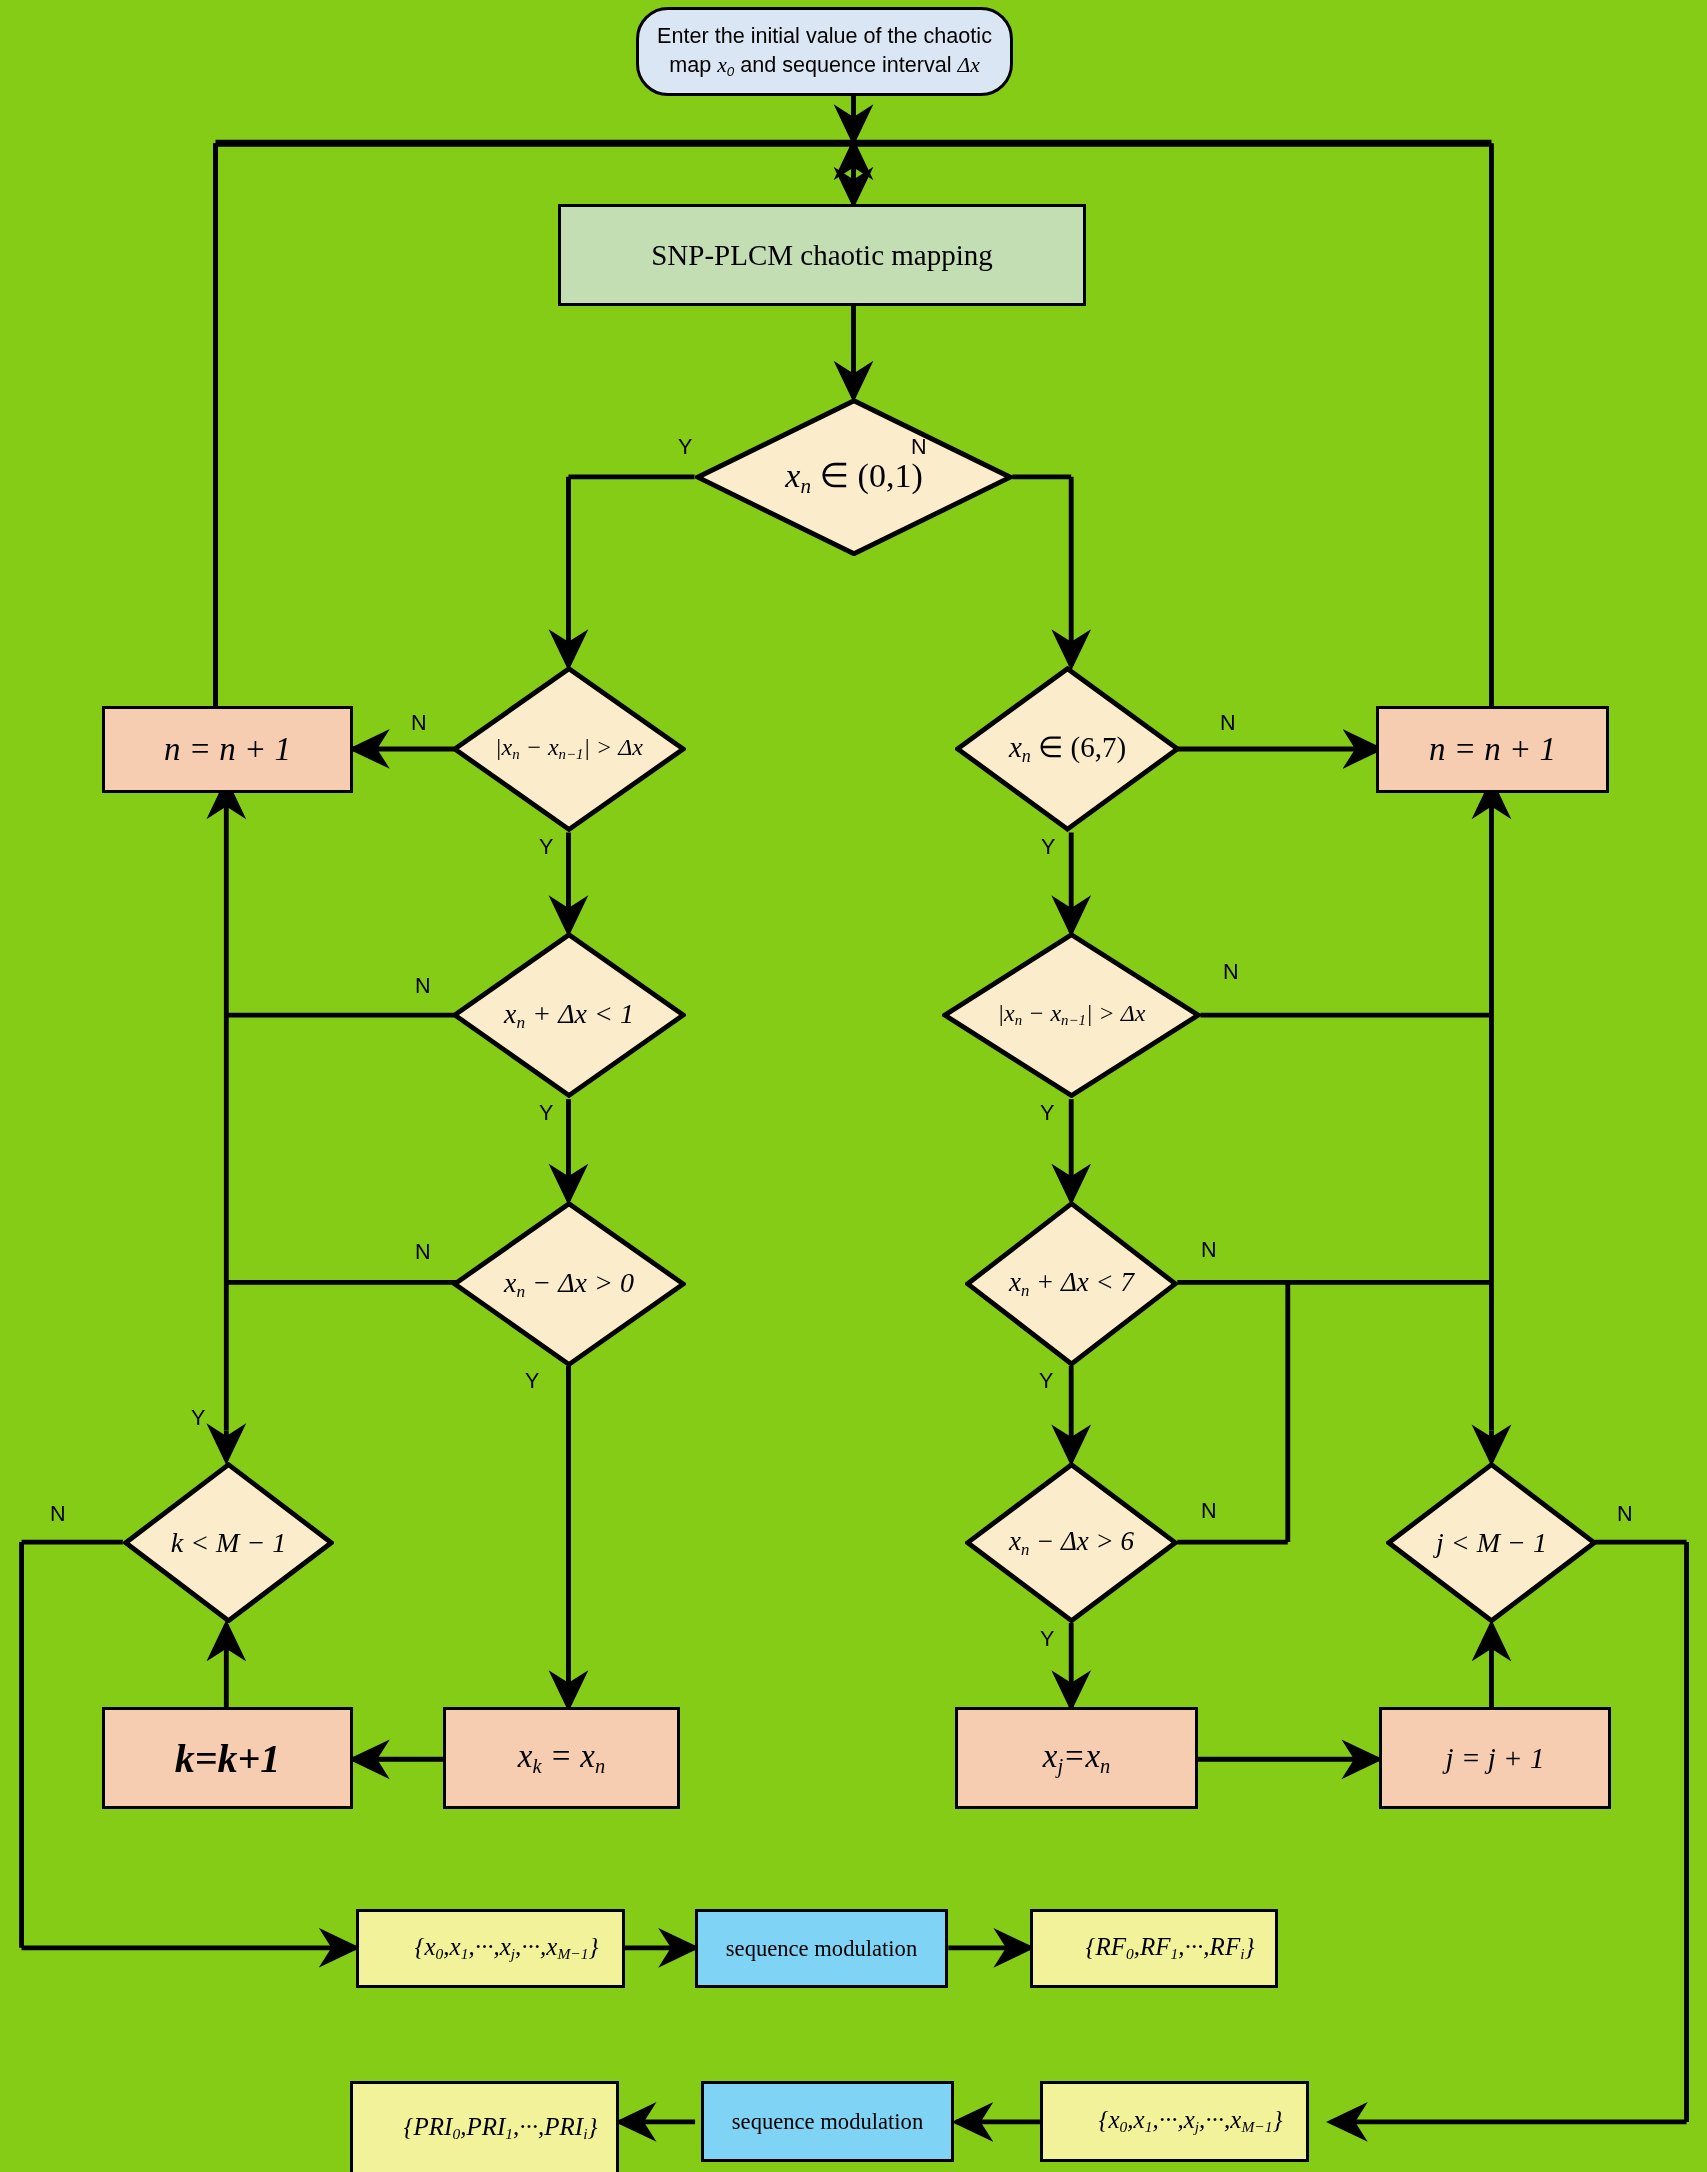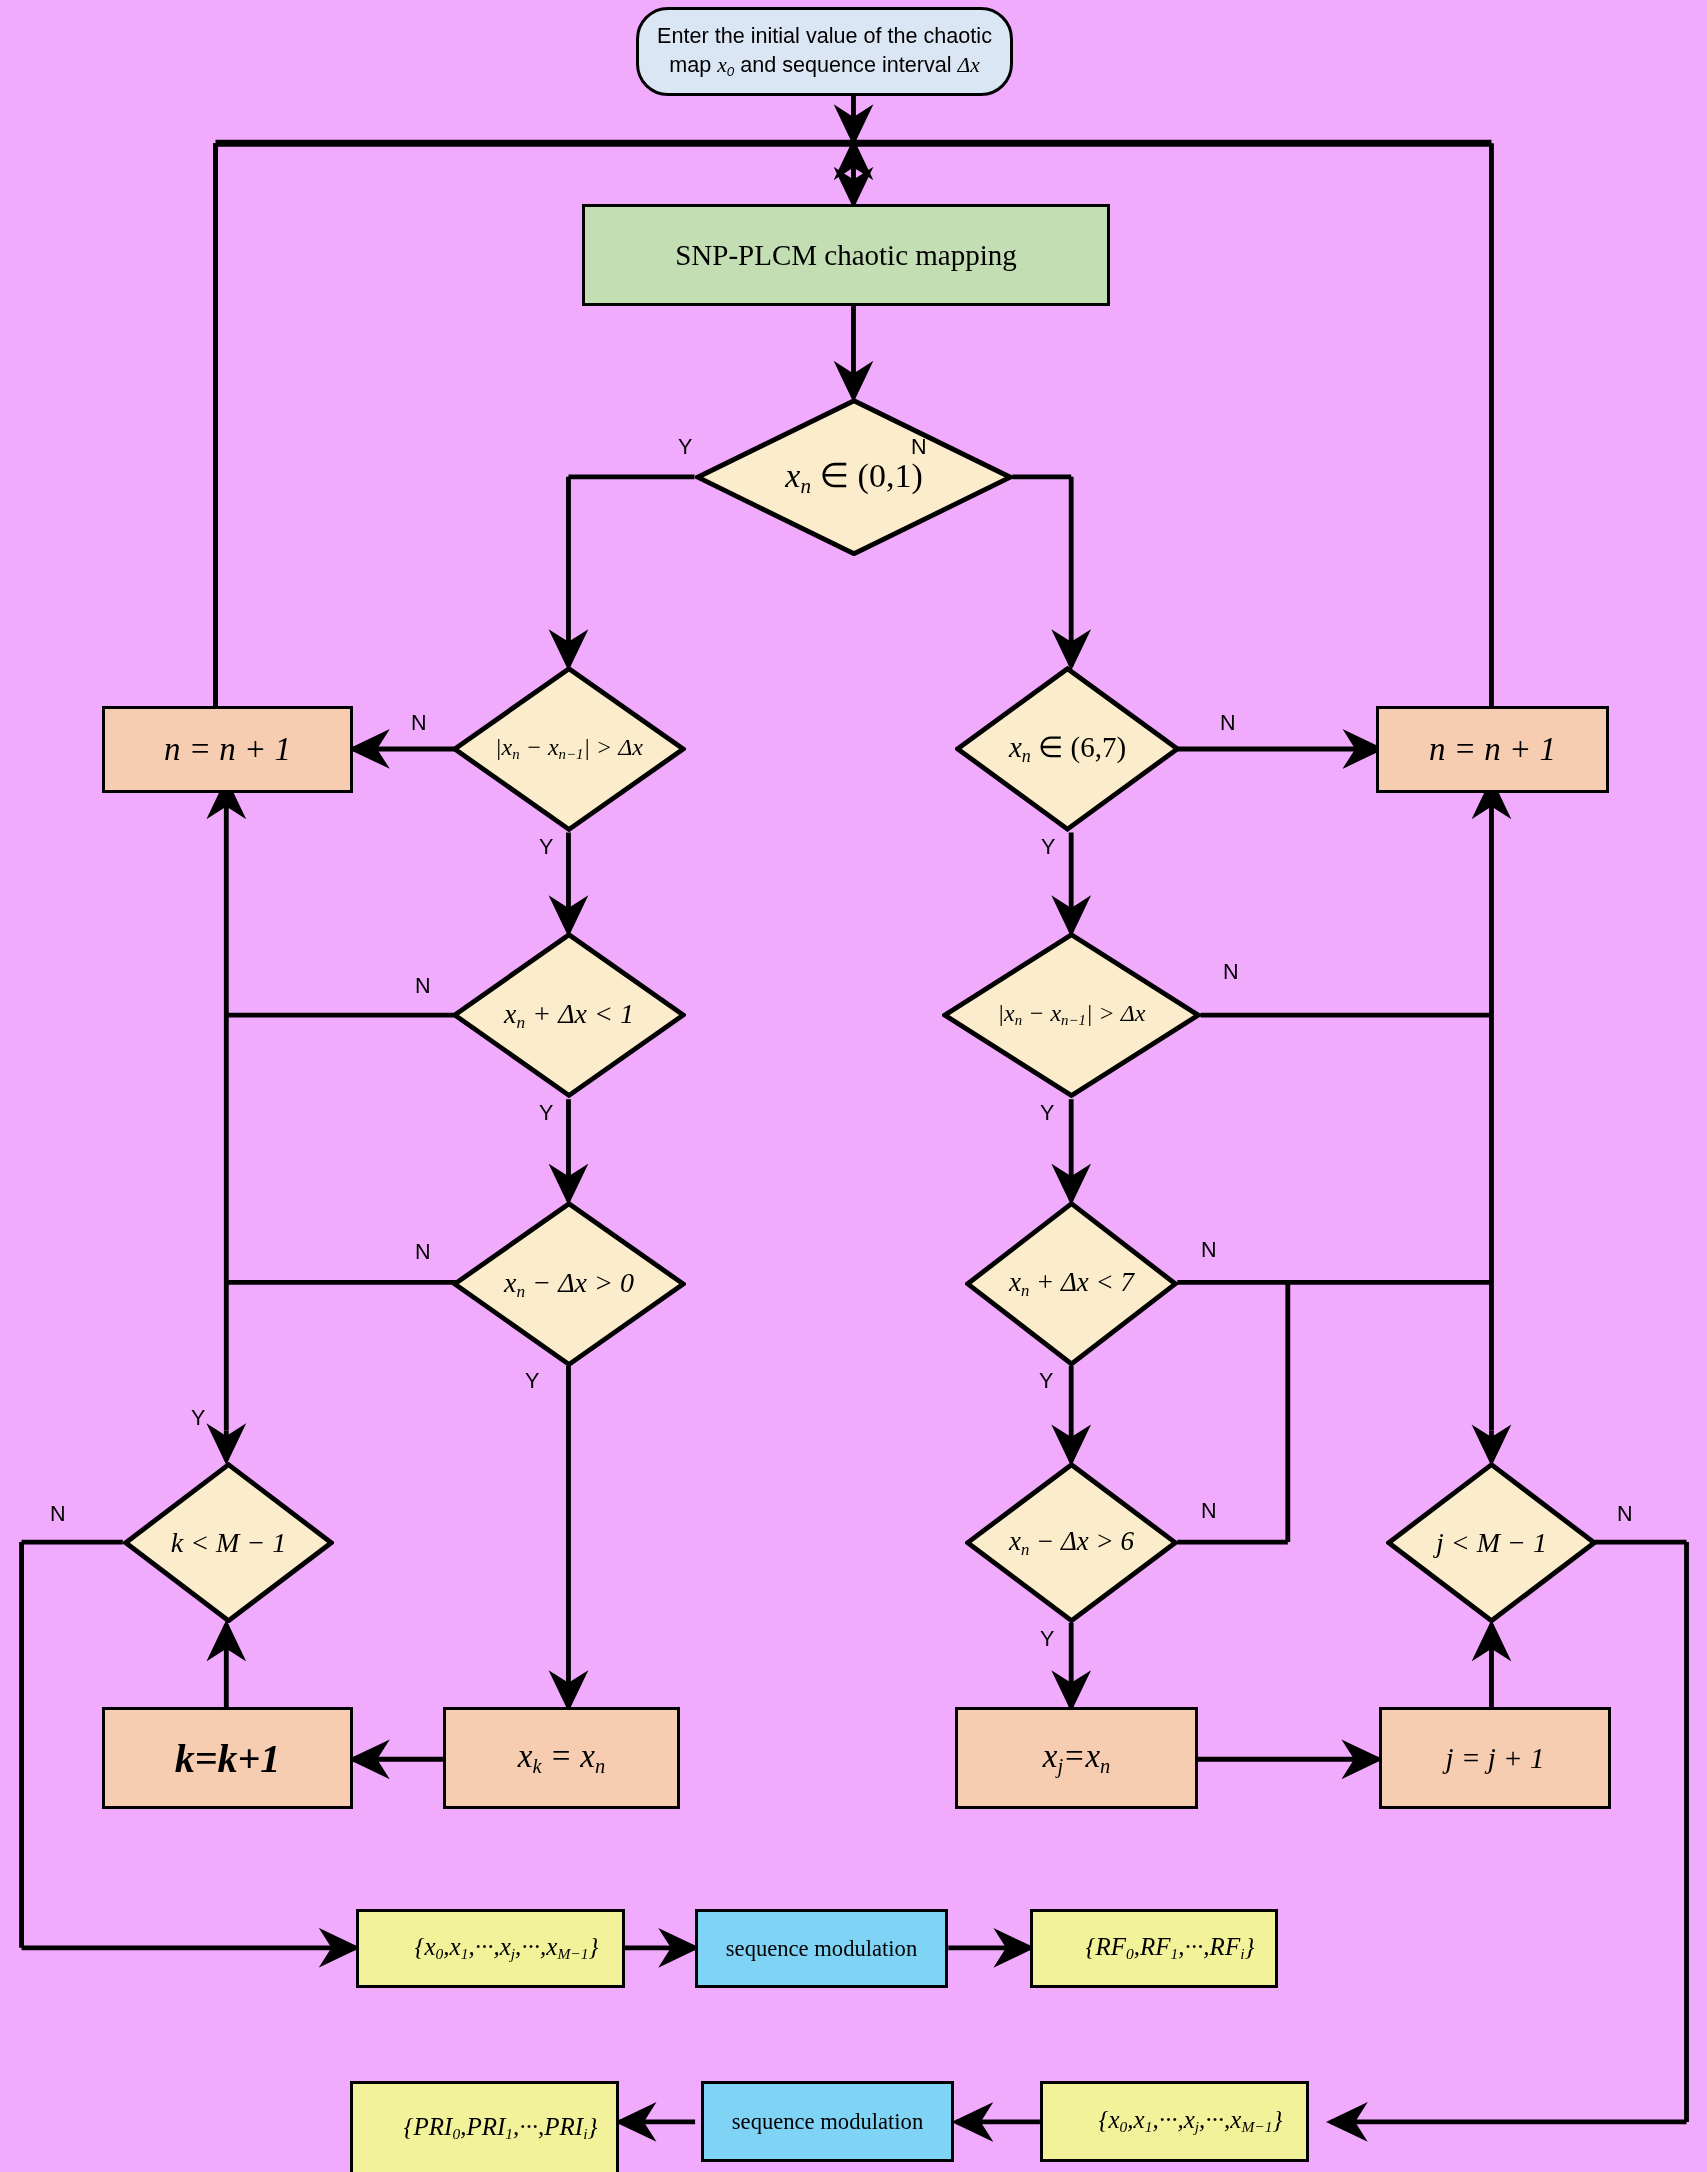--- a/index.html
+++ b/index.html
@@ -1,17 +1,17 @@
 <!DOCTYPE html>
 <html style="font-size:8.6px"><head>
 <meta charset="utf-8">
 <style>
   html,body{margin:0;padding:0;background:#ffffff;}
   body{font-family:"Liberation Sans", sans-serif;}
-  #stage{position:relative;width:1707px;height:2172px;background:#f0abfc;overflow:hidden;}
+  #stage{position:relative;width:1707px;height:2172px;background:#84cc16;overflow:hidden;}
   svg#wires{position:absolute;left:0;top:0;width:1707px;height:2172px;}
 
   .node{position:absolute;box-sizing:border-box;display:flex;align-items:center;justify-content:center;text-align:center;}
 
   .term{border:3.8px solid #000;border-radius:32px;background:#dbe6f4;
         font-family:"Liberation Sans",sans-serif;font-size:21.6px;line-height:1.35;color:#000;padding:2.2px 9.7px;}
 
   .proc-green{border:3.8px solid #000;background:#c3deb2;
         font-family:"Liberation Serif",serif;font-size:29px;color:#000;}
 
@@ -134,21 +134,21 @@
     </g>
   </svg>
 
   <div class="node term" style="left:636px;top:6.5px;width:377px;height:89px;">
     <span>
       <span>Enter the initial value of the chaotic</span><br>
       <span>map </span><i class="v">x</i><sub>0</sub><span> and sequence interval </span><i class="v">Δx</i>
     </span>
   </div>
 
-  <div class="node proc-green" style="left:558px;top:204px;width:528px;height:102px;margin-left:24px;">
+  <div class="node proc-green" style="left:558px;top:204px;width:528px;height:102px;">
     <span>SNP-PLCM chaotic mapping</span>
   </div>
 
   <div class="diamond" style="left:695px;top:398px;width:318px;height:158px;">
     <svg class="shape" viewBox="0 0 590 294">
       <polygon points="295,5 585,147 295,289 5,147" fill="#fbeccb" stroke="#000" stroke-width="9"></polygon>
     </svg>
     <div class="dlabel" style="font-size:34px;">
       <span><i class="v">x</i><sub>n</sub><span class="up"> ∈ (0,1)</span></span>
     </div>

